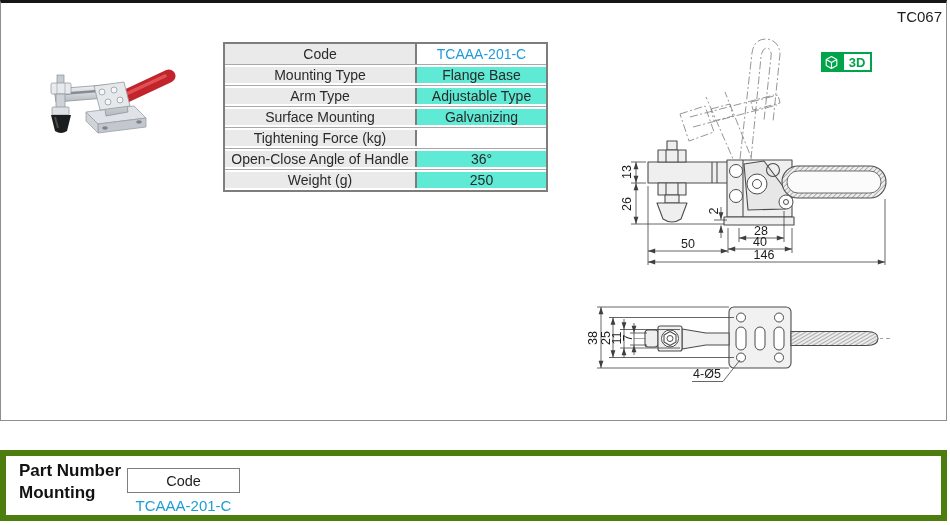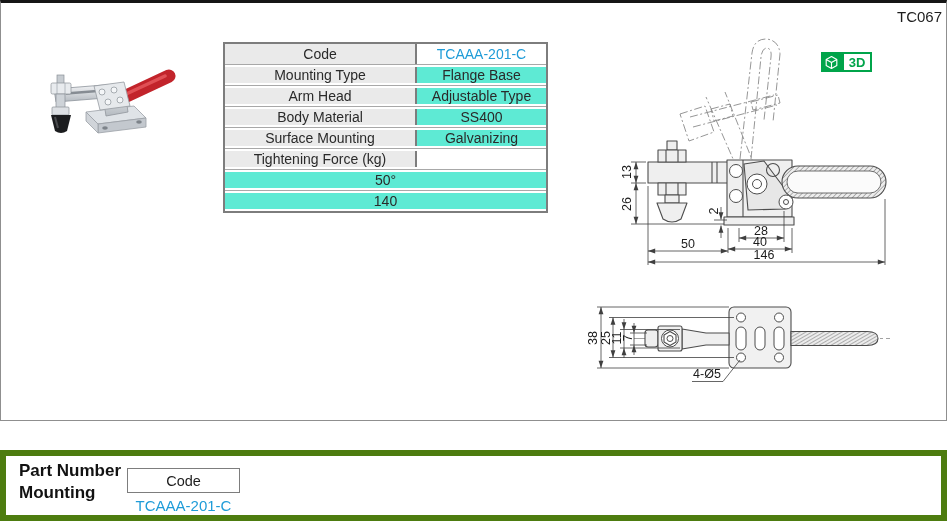--- a/index.html
+++ b/index.html
@@ -121,39 +121,37 @@
 <div class="spec-table">
   <div class="spec-row">
     <div class="spec-label">Code</div>
     <div class="spec-value code">TCAAA-201-C</div>
   </div>
   <div class="spec-row">
     <div class="spec-label">Mounting Type</div>
     <div class="spec-value">Flange Base</div>
   </div>
   <div class="spec-row">
-    <div class="spec-label">Arm Head</div>
+    <div class="spec-label">Arm Type</div>
     <div class="spec-value">Adjustable Type</div>
-  </div>
-  <div class="spec-row">
-    <div class="spec-label">Body Material</div>
-    <div class="spec-value">SS400</div>
   </div>
   <div class="spec-row">
     <div class="spec-label">Surface Mounting</div>
     <div class="spec-value">Galvanizing</div>
   </div>
   <div class="spec-row">
     <div class="spec-label">Tightening Force (kg)</div>
   </div>
   <div class="spec-row">
-    <div class="spec-value">50°</div>
-  </div>
-  <div class="spec-row">
-    <div class="spec-value">140</div>
+    <div class="spec-label">Open-Close  Angle of Handle</div>
+    <div class="spec-value">36°</div>
+  </div>
+  <div class="spec-row">
+    <div class="spec-label">Weight (g)</div>
+    <div class="spec-value">250</div>
   </div>
 </div>
 
 <svg class="svg-abs" style="left:595px;top:32px" width="300" height="238" viewBox="595 32 300 238">
   <defs>
     <marker id="ar1" markerWidth="11" markerHeight="8" refX="9.5" refY="4" orient="auto-start-reverse">
       <path d="M0.5,1 L9.5,4 L0.5,7 Z" fill="#3f3f3f"></path>
     </marker>
     <pattern id="hat1" patternUnits="userSpaceOnUse" width="3.5" height="3.5" patternTransform="rotate(45)">
       <rect width="3.5" height="3.5" fill="#ededed"></rect>

